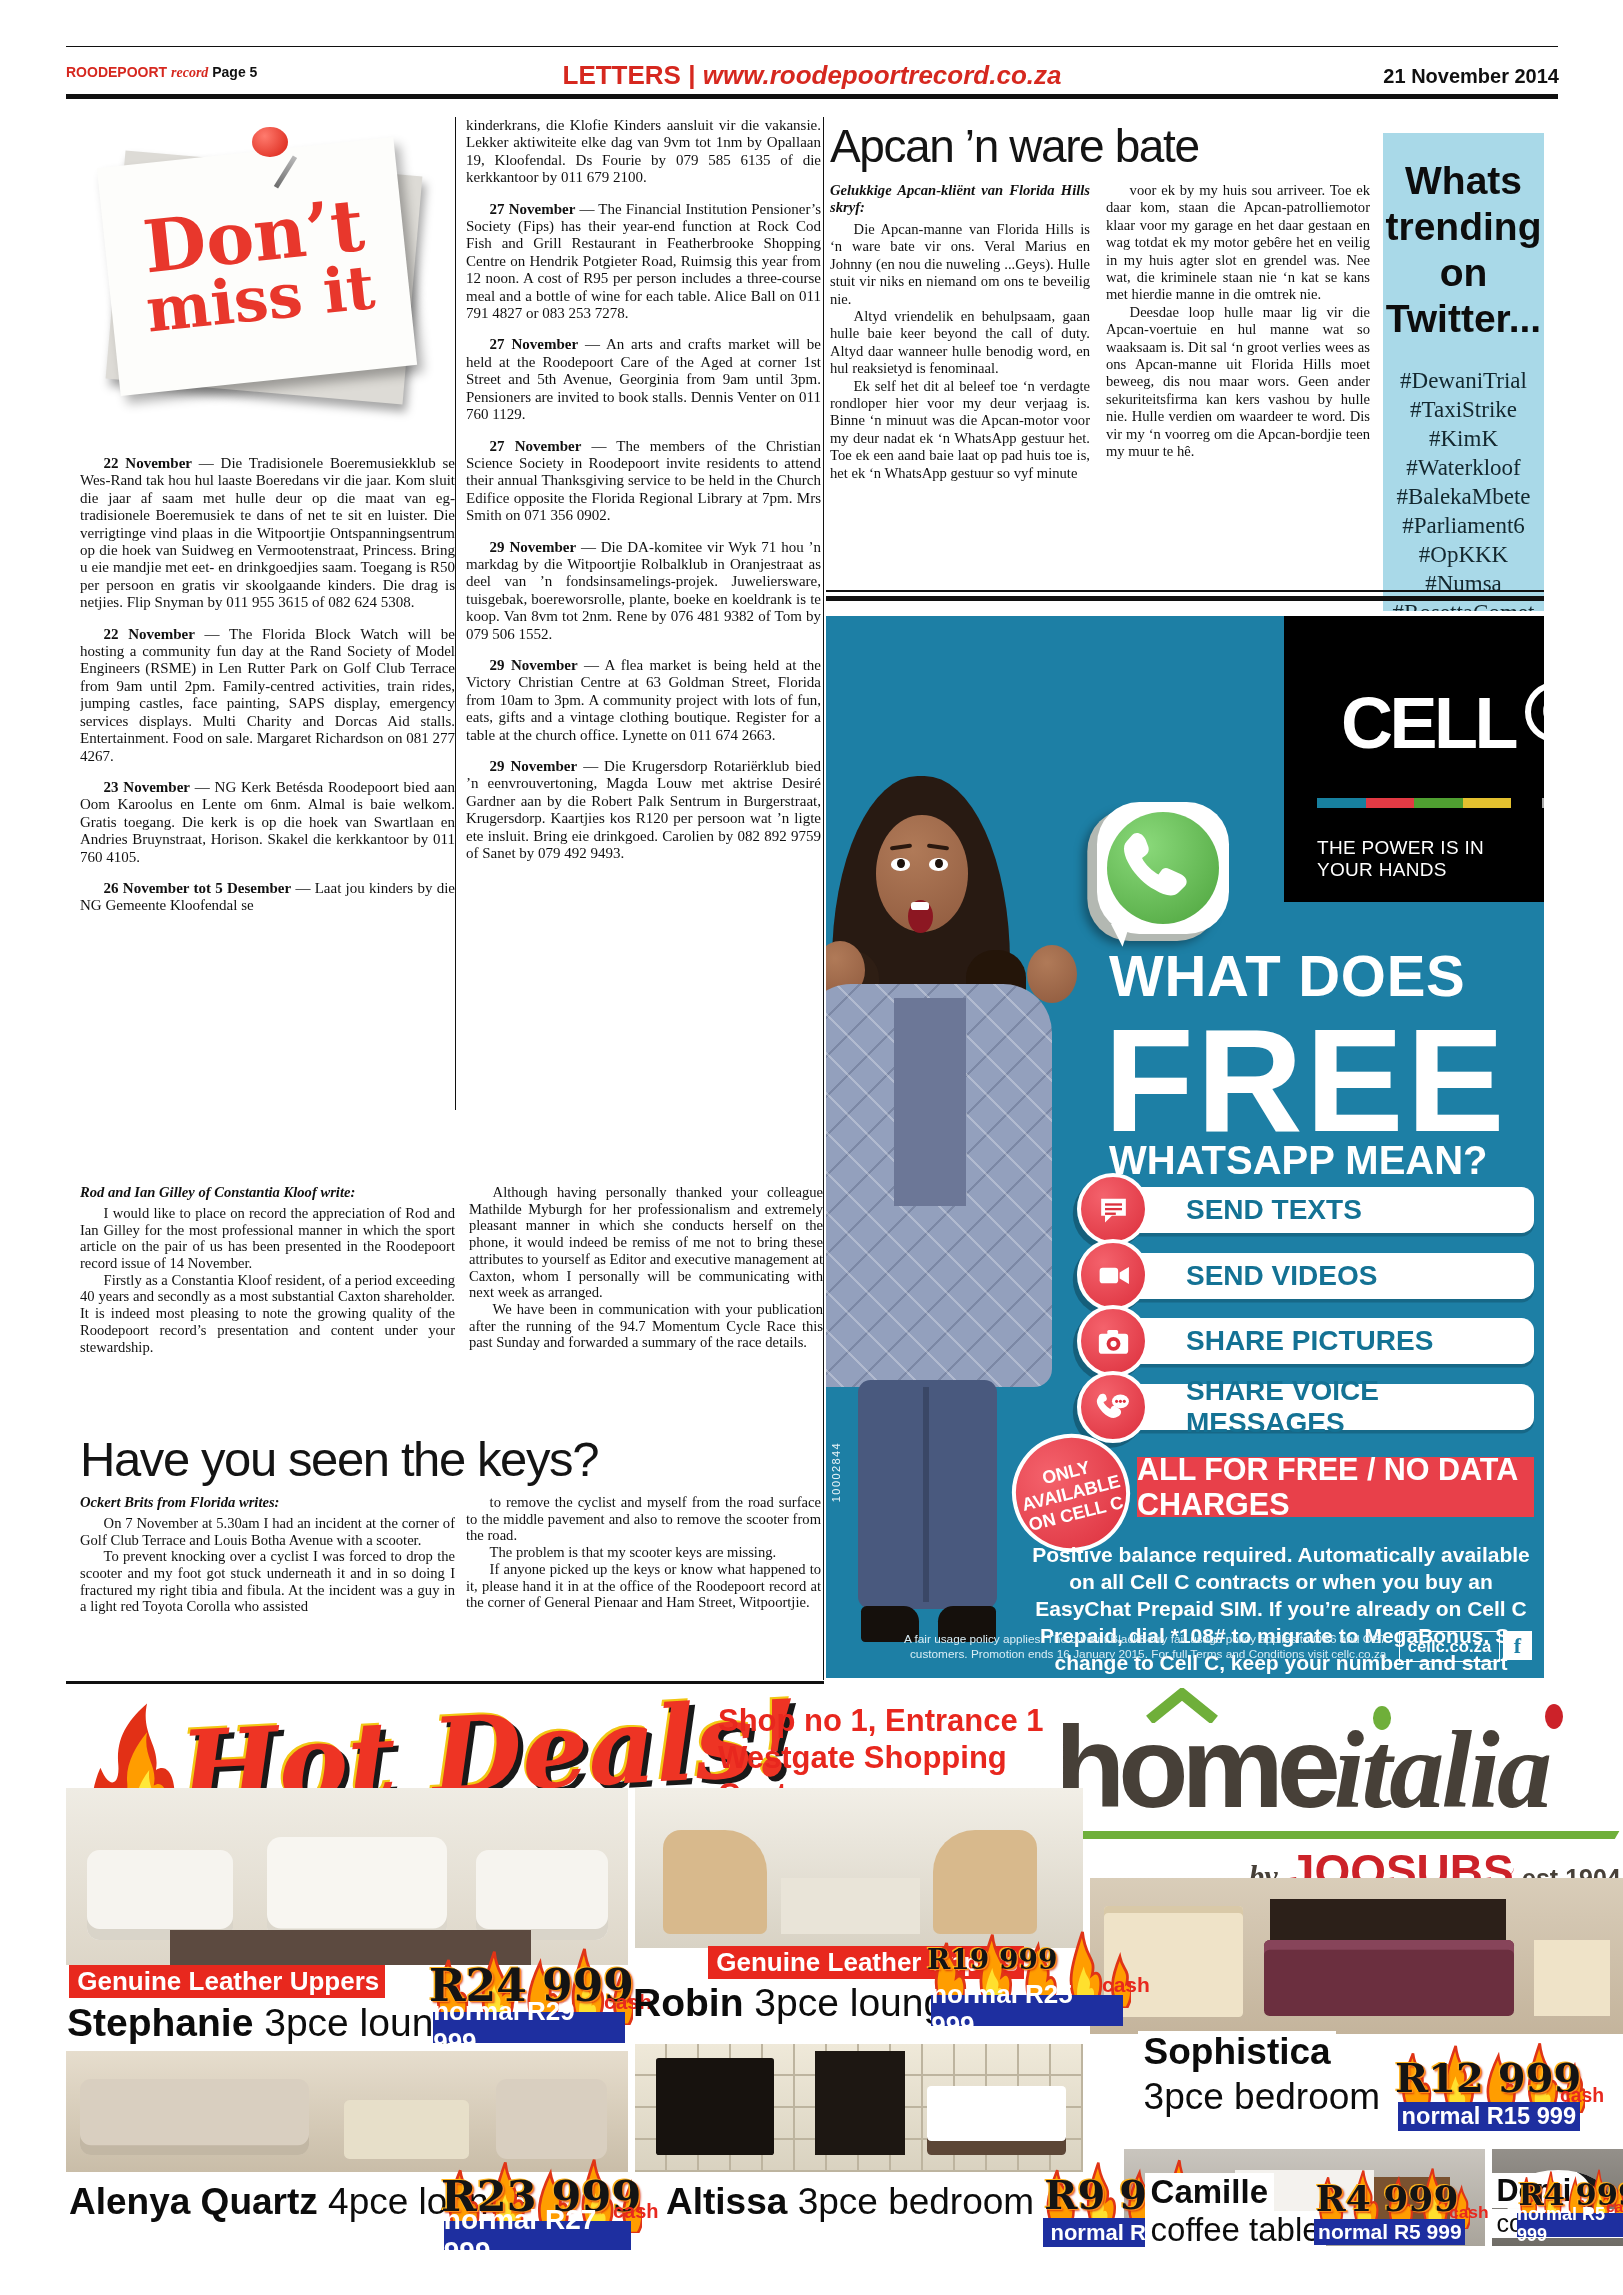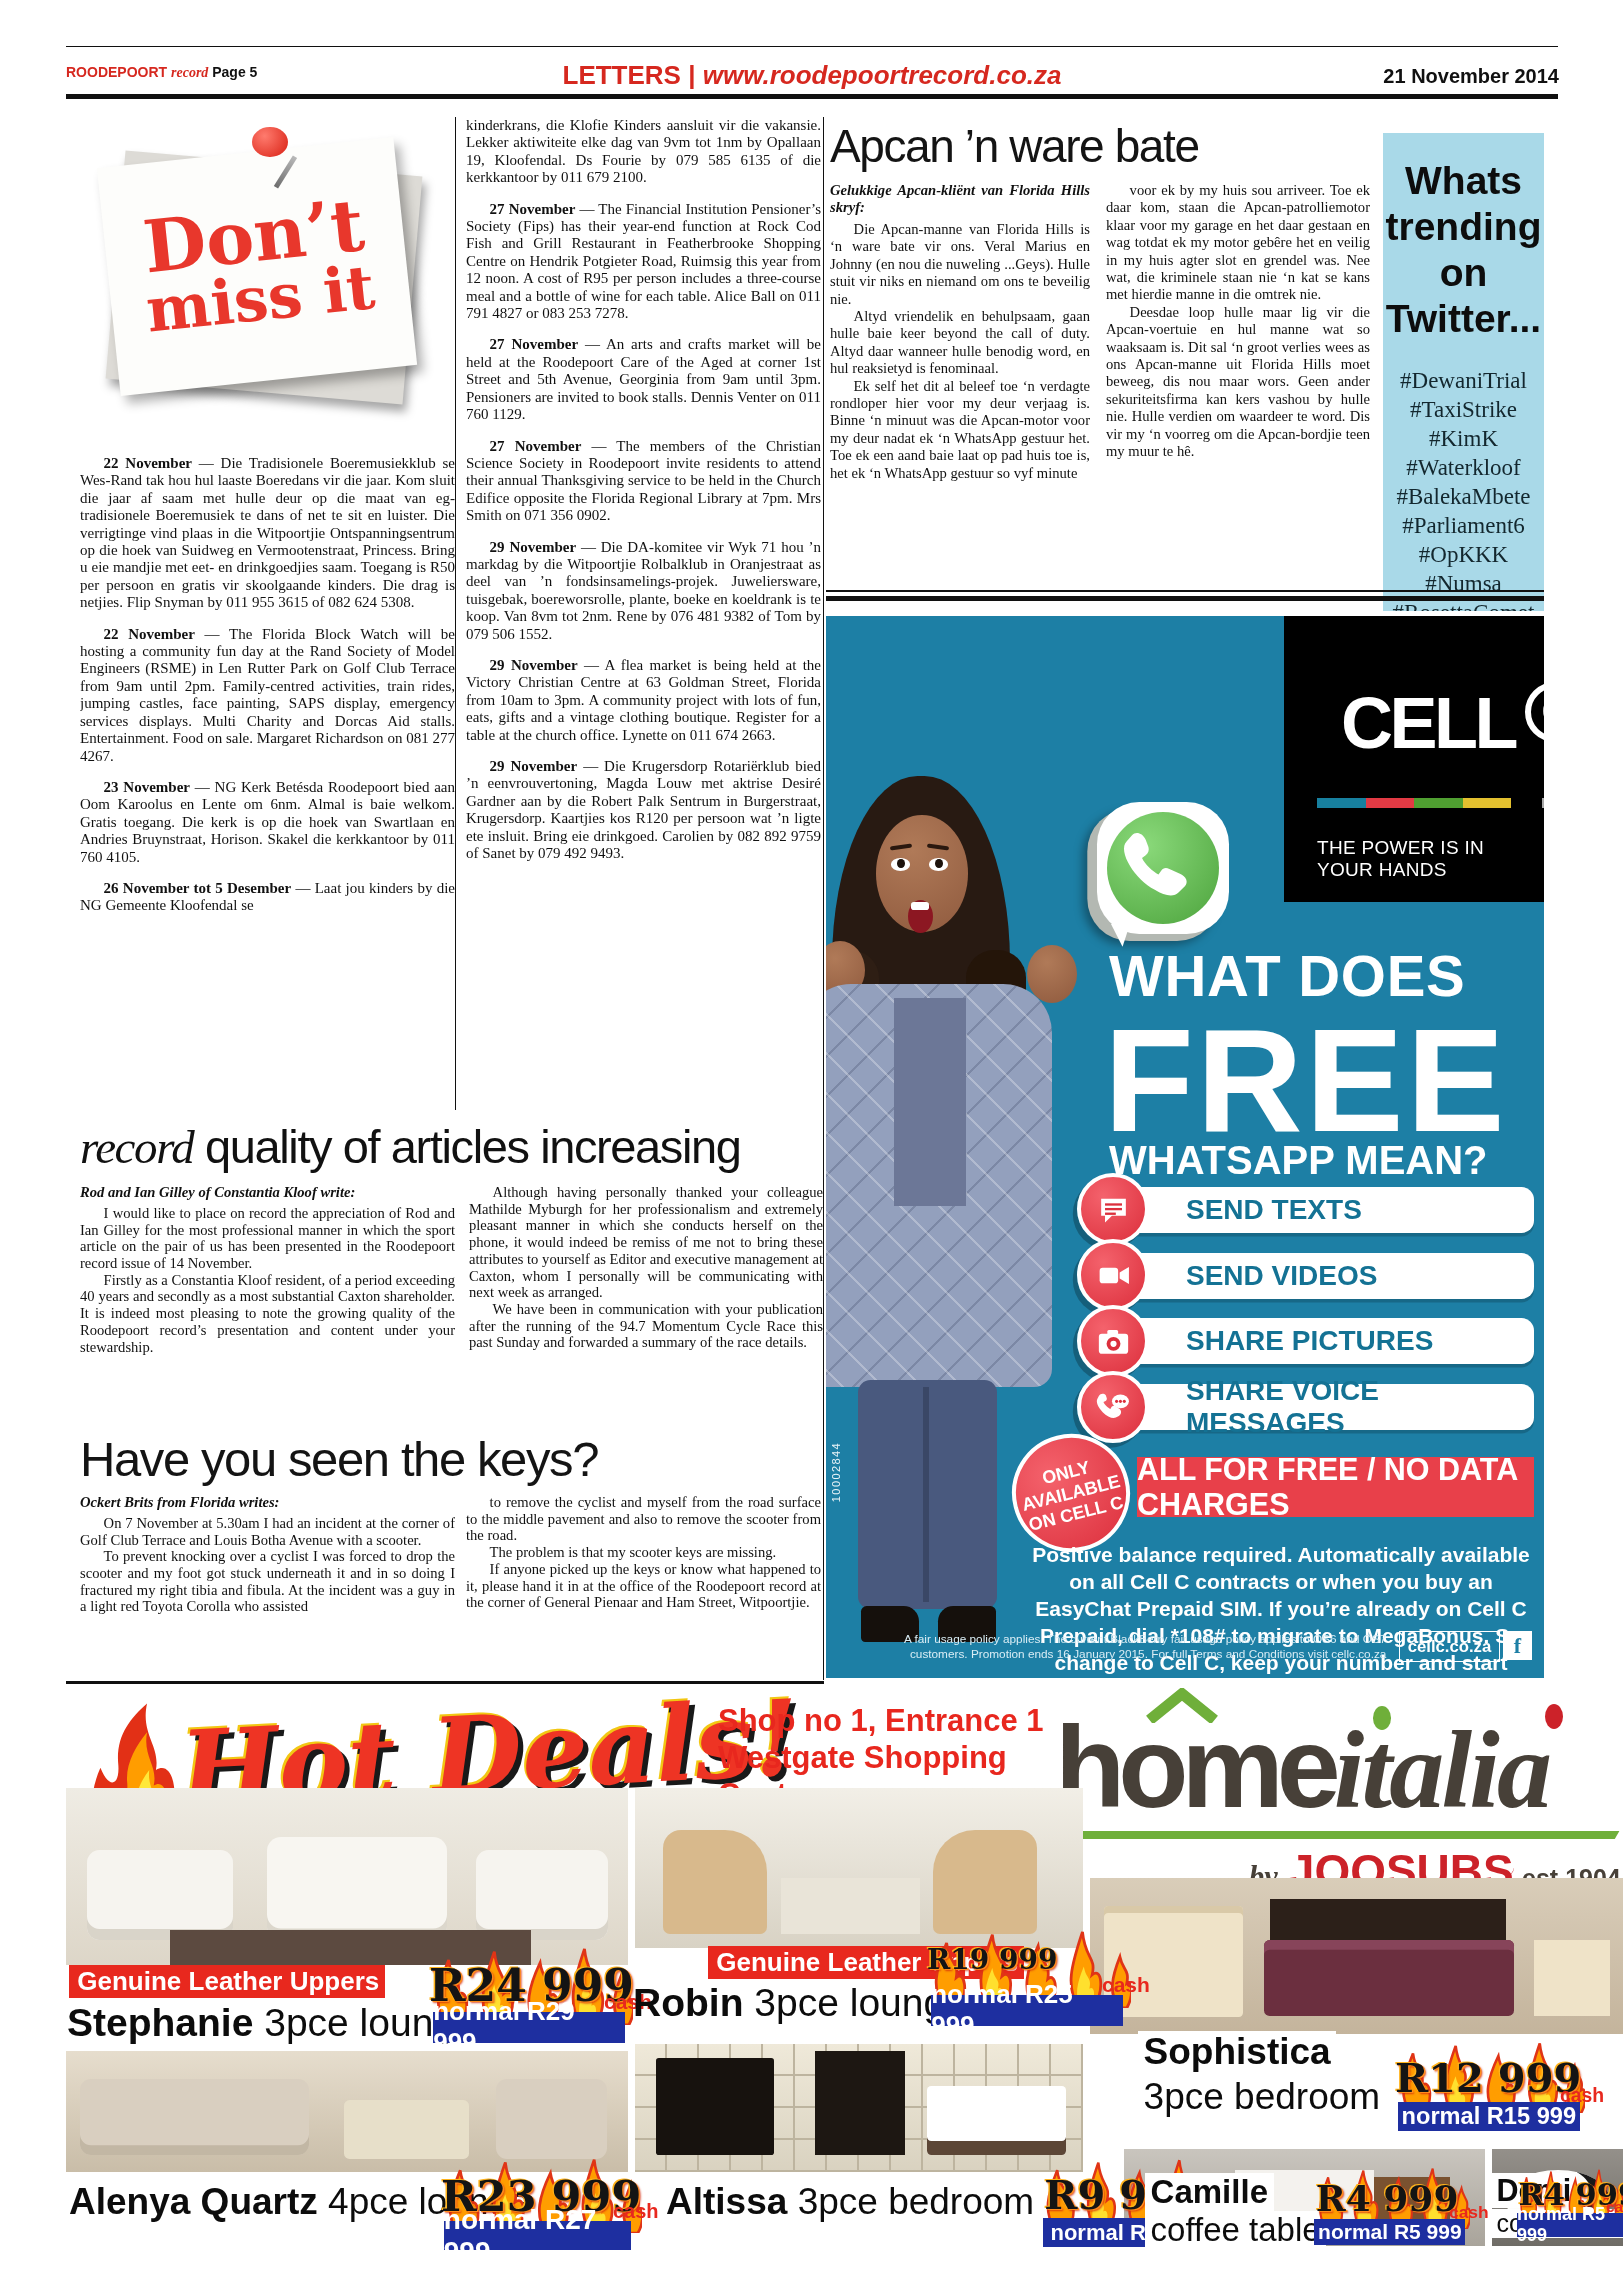--- a/index.html
+++ b/index.html
@@ -153,23 +153,20 @@
       <div class="hashtag">#Waterkloof</div>
       <div class="hashtag">#BalekaMbete</div>
       <div class="hashtag">#Parliament6</div>
       <div class="hashtag">#OpKKK</div>
       <div class="hashtag">#Numsa</div>
       <div class="hashtag">#RosettaComet</div>
 
     </div>
   </div>
 
-  <div class="abs" style="left:80px;top:1119px;font-size:47px;letter-spacing:-1.4px;">
-    <span style="font-style:italic;font-family:'Liberation Serif',serif;">record</span><span class="sans"> quality of articles increasing</span>
-  </div>
   <div class="abs bodycol" style="left:80px;top:1184px;width:375px;height:242px;font-size:14.6px;line-height:16.7px;">
     <p class="byline">Rod and Ian Gilley of Constantia Kloof write:</p>
     <p class="artp">I would like to place on record the appreciation of Rod and Ian  Gilley for the most professional manner in which the sport article on the pair of us has been presented in the Roodepoort record issue of 14 November.</p>
     <p class="artp">Firstly as a Constantia Kloof resident, of a period exceeding 40 years and secondly as a most substantial Caxton shareholder. It is indeed most pleasing to note the growing quality of the Roodepoort record’s presentation and content under your stewardship.</p>
   </div>
   <div class="abs bodycol" style="left:469px;top:1184px;width:354px;height:242px;font-size:14.6px;line-height:16.7px;">
     <p class="artp">Although having personally thanked your colleague Mathilde Myburgh for her professionalism and extremely pleasant manner in which she conducts herself on the phone, it would indeed be remiss of me not to bring these attributes to yourself as Editor and executive management at Caxton, whom I personally will be communicating with next week as arranged.</p>
     <p class="artp">We have been in communication with your publication after the running of the 94.7 Momentum Cycle Race this past Sunday and forwarded a summary of the race details.</p>
   </div>
 

